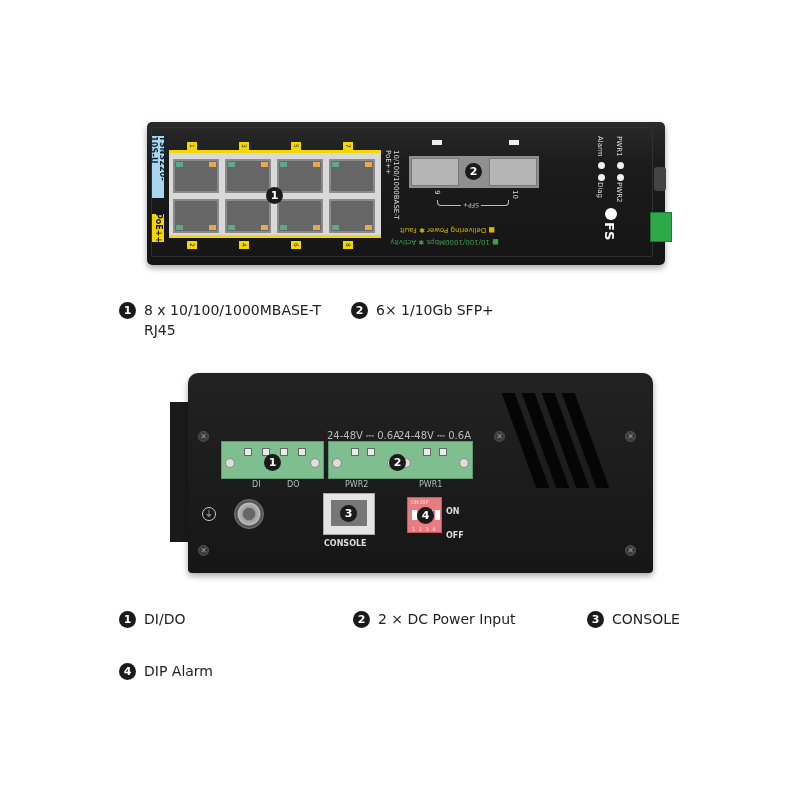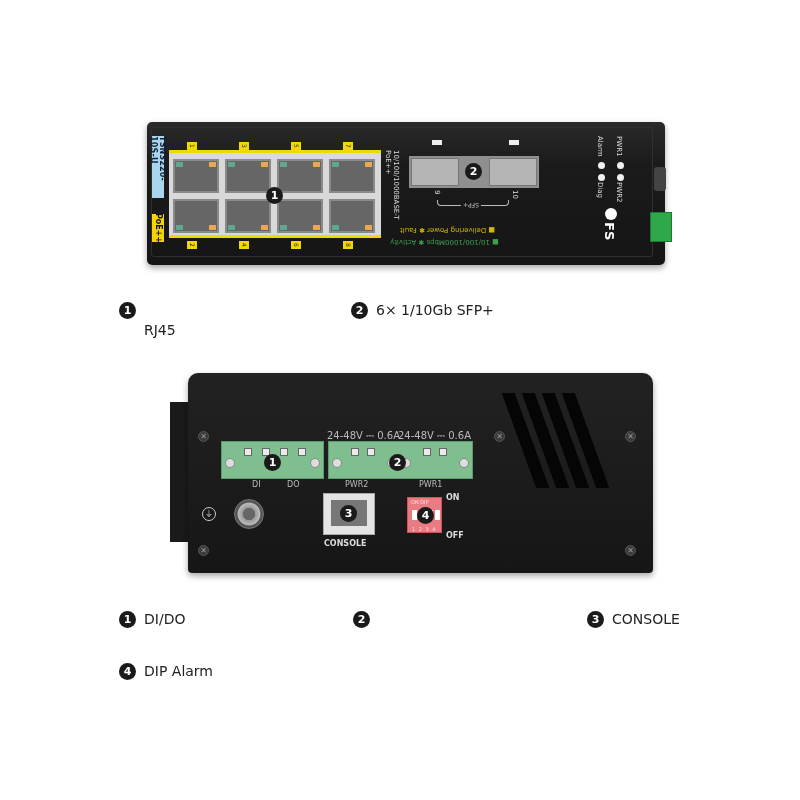--- a/index.html
+++ b/index.html
@@ -130,21 +130,21 @@
   <span class="sys-led" style="left:451px;top:40px"></span>
   <span class="sys-led" style="left:451px;top:52px"></span>
   <span class="fs-circle"></span>
   <span class="fs-logo" style="top:100px">FS</span>
 </div>
 <div class="abs ground-knob"></div>
 <div class="abs green-term"></div>
 
 <div class="abs cap" style="left:119px;top:300px">
   <span class="badge" style="margin-top:2px">1</span>
-  <span class="txt"><br><span>RJ45</span></span>
+  <span class="txt"><span>8 x 10/100/1000MBASE-T</span><br><span>RJ45</span></span>
 </div>
 <div class="abs cap" style="left:351px;top:300px">
   <span class="badge" style="margin-top:2px">2</span>
   <span class="txt">6× 1/10Gb SFP+</span>
 </div>
 
 <div class="abs rear-rail"></div>
 <div class="abs rear">
   <div class="heatsink">
     <span class="fin" style="left:6px"></span>
@@ -197,30 +197,31 @@
 
   <div class="dip">
     <span class="abs" style="left:3px;top:1px;font-size:5px;color:#fdd">ON  DIP</span>
     <span class="dip-sw" style="left:4px"></span>
     <span class="dip-sw" style="left:12px"></span>
     <span class="dip-sw" style="left:20px"></span>
     <span class="dip-sw" style="left:27px"></span>
     <span class="abs" style="left:4px;top:28px;font-size:5px;color:#fdd;letter-spacing:1px">1 2 3 4</span>
     <span class="badge abs" style="left:9px;top:9px">4</span>
   </div>
-  <span class="side-txt" style="left:258px;top:120px">ON</span>
+  <span class="side-txt" style="left:258px;top:134px">ON</span>
   <span class="side-txt" style="left:258px;top:158px">OFF</span>
 </div>
 
 <div class="abs cap" style="left:119px;top:609px">
   <span class="badge" style="margin-top:2px">1</span>
   <span class="txt">DI/DO</span>
 </div>
 <div class="abs cap" style="left:353px;top:609px">
   <span class="badge" style="margin-top:2px">2</span>
+  <span class="txt">2 × DC Power Input</span>
 </div>
 <div class="abs cap" style="left:587px;top:609px">
   <span class="badge" style="margin-top:2px">3</span>
   <span class="txt">CONSOLE</span>
 </div>
 <div class="abs cap" style="left:119px;top:661px">
   <span class="badge" style="margin-top:2px">4</span>
   <span class="txt">DIP Alarm</span>
 </div>
 

